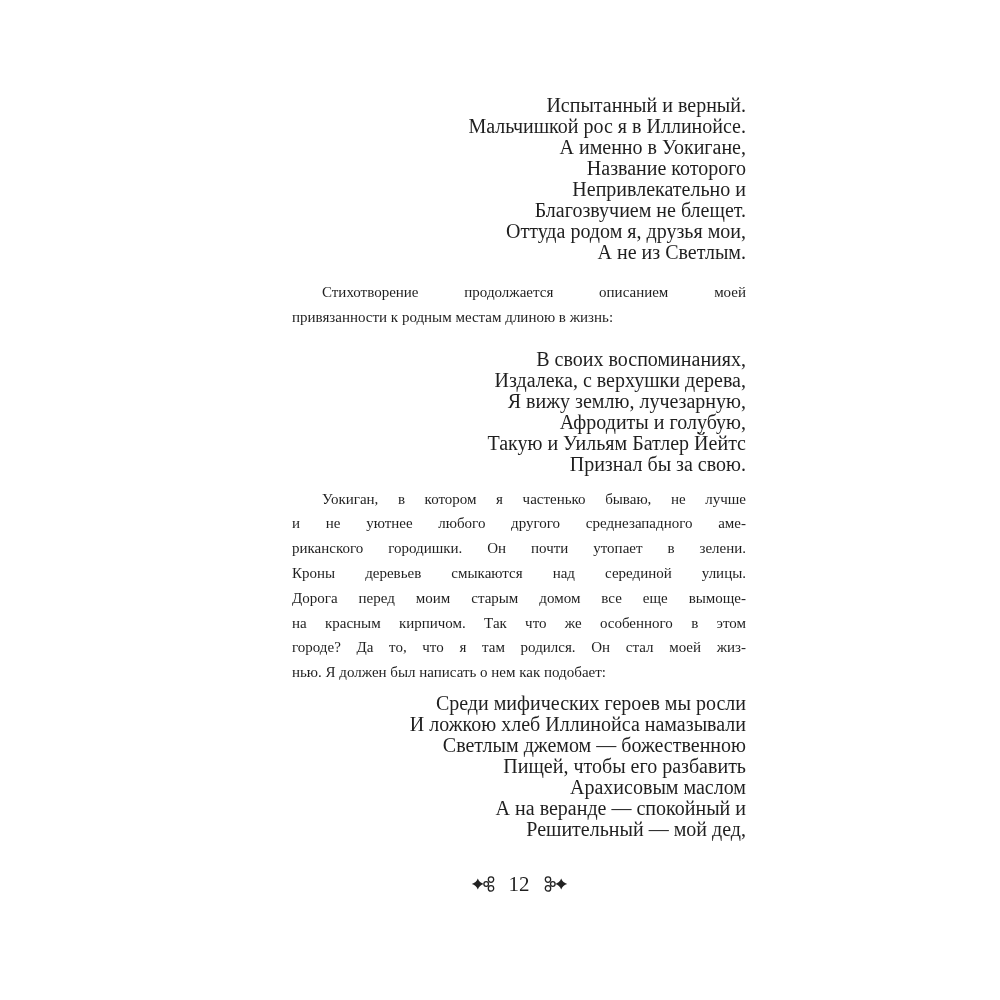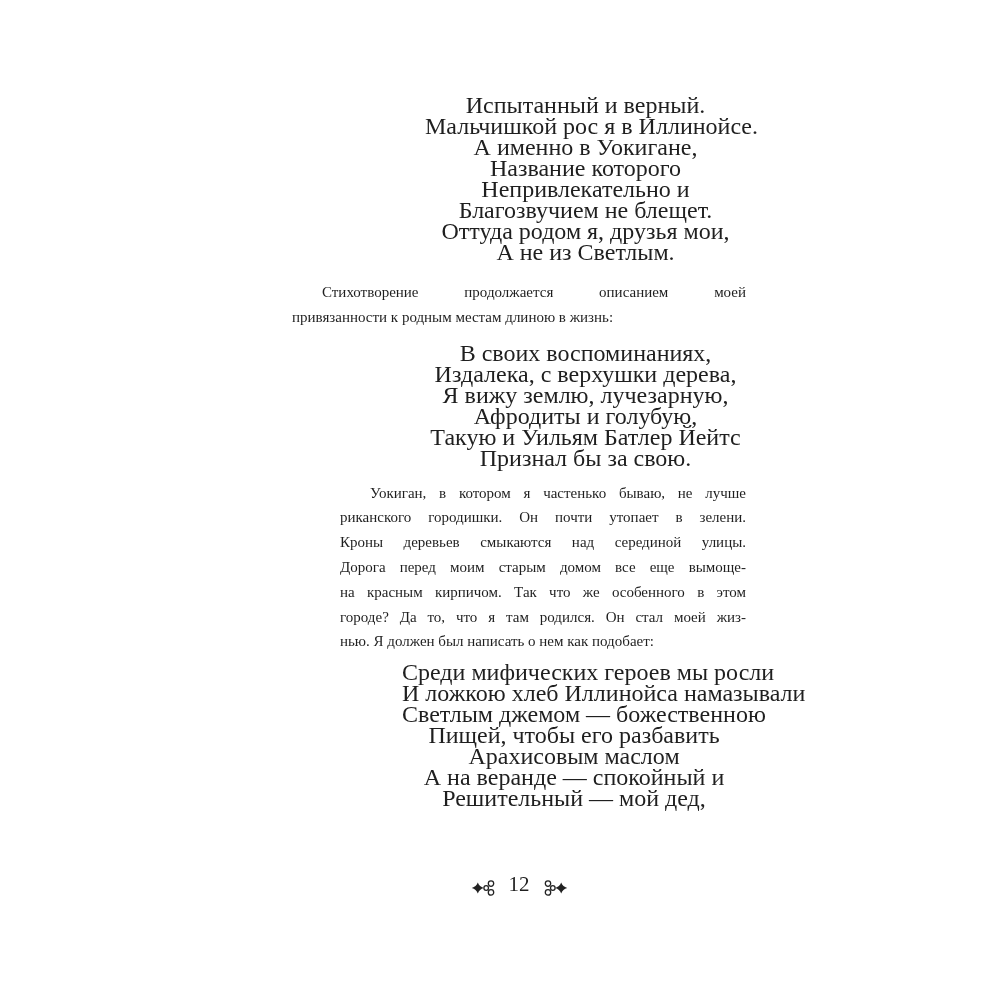--- a/index.html
+++ b/index.html
@@ -20,53 +20,53 @@
     background: #ffffff;
     overflow: hidden;
   }
   .content {
     position: absolute;
     left: 292px;
     top: 95px;
     width: 454px;
   }
   .verse {
-    font-size: 24px;
+    font-size: 20px;
     line-height: 21px;
-    text-align: center;
+    text-align: right;
   }
   .verse .line {
     white-space: nowrap;
   }
   .indent-a { margin-left: 133px; }
   .indent-b { margin-left: 110px; }
   .prose {
     font-size: 15px;
     line-height: 24.8px;
   }
   .prose .line {
     text-align: justify;
     text-align-last: justify;
   }
   .prose .line:first-child { text-indent: 30px; }
   .prose .line:last-child  { text-align-last: left; }
 
   .mt17 { margin-top: 17px; }
-  .mt13 { margin-top: 13px; }
-  .mt12 { margin-top: 12px; margin-left: 48px; }
+  .mt13 { margin-top: 19px; }
+  .mt12 { margin-top: 12px; }
   .mt8  { margin-top: 8px; }
 
   .footer {
     position: absolute;
     left: 292px;
     top: 871px;
     width: 454px;
     display: flex;
     justify-content: center;
-    align-items: flex-end;
+    align-items: center;
     gap: 11px;
   }
   .pagenum {
     font-size: 21px;
     line-height: 26px;
     color: #1f1f1f;
   }
   .orn {
     display: inline-flex;
     align-items: center;
@@ -100,20 +100,21 @@
         <div class="line">В своих воспоминаниях,</div>
         <div class="line">Издалека, с верхушки дерева,</div>
         <div class="line">Я вижу землю, лучезарную,</div>
         <div class="line">Афродиты и голубую,</div>
         <div class="line">Такую и Уильям Батлер Йейтс</div>
         <div class="line">Признал бы за свою.</div>
       </div>
 
     <div class="prose mt12">
         <div class="line">Уокиган, в котором я частенько бываю, не лучше</div>
+        <div class="line">и не уютнее любого другого среднезападного аме-</div>
         <div class="line">риканского городишки. Он почти утопает в зелени.</div>
         <div class="line">Кроны деревьев смыкаются над серединой улицы.</div>
         <div class="line">Дорога перед моим старым домом все еще вымоще-</div>
         <div class="line">на красным кирпичом. Так что же особенного в этом</div>
         <div class="line">городе? Да то, что я там родился. Он стал моей жиз-</div>
         <div class="line">нью. Я должен был написать о нем как подобает:</div>
       </div>
 
     <div class="verse indent-b mt8">
         <div class="line">Среди мифических героев мы росли</div>

